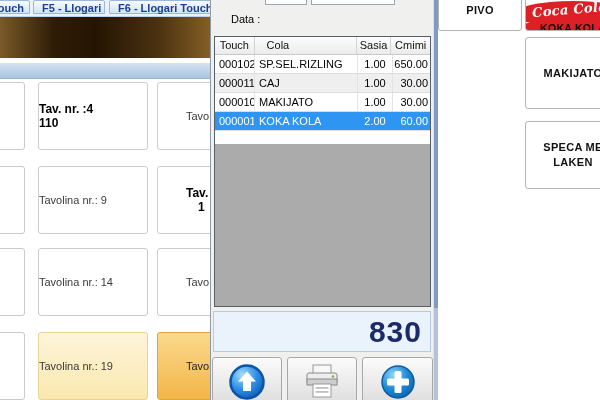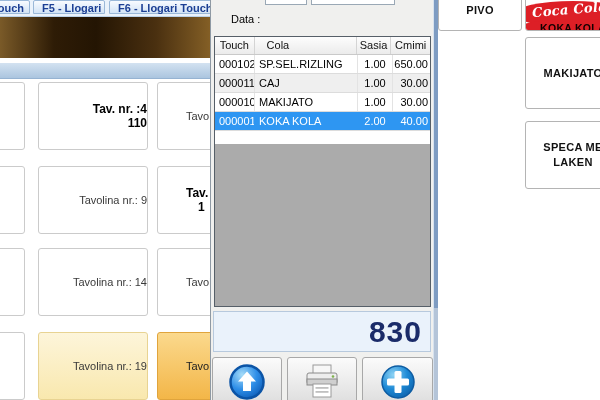--- a/index.html
+++ b/index.html
@@ -20,21 +20,21 @@
   
   .banner{position:absolute;left:0;top:16px;width:600px;height:42px;z-index:0;
     background:linear-gradient(90deg,#7a5a28 0%,#2e1c06 9%,#241503 16%,#4a3010 26%,
       #8a6428 36%,#b08a44 44%,#caa45c 52%,#e3c98f 62%,#efe0b4 72%,#f0e4bd 82%,
       #d8bf8e 92%,#c9ad77 100%);}
   .bluebar{position:absolute;left:0;top:63px;width:600px;height:15px;z-index:0;
     background:linear-gradient(180deg,#d3e2f1,#abc5df);border-bottom:1px solid #96b3d2;}
 
   
   .tbtn{position:absolute;z-index:2;background:#fff;border:1px solid #cbcbcb;border-radius:3px;
-        box-sizing:border-box;display:flex;flex-direction:column;align-items:flex-end;
+        box-sizing:border-box;display:flex;flex-direction:column;align-items:flex-start;
         justify-content:center;font-size:11px;color:#3a3a3a;line-height:14px;}
   .tbtn.bold{font-weight:bold;font-size:12px;color:#000;}
   .tbtn.frag{align-items:flex-start;padding-left:28px;}
   .tbtn .ind{margin-left:12px;}
   .c0{left:-60px;width:85px;}
   .c1{left:38px;width:110px;}
   .c2{left:157px;width:110px;}
   .r1{top:82px;height:68px;}
   .r2{top:166px;height:68px;}
   .r3{top:248px;height:68px;}
@@ -202,21 +202,21 @@
             <div class="c w-sifra">000010</div>
             <div class="c w-emri">MAKIJATO</div>
             <div class="c w-sasia">1.00</div>
             <div class="c w-cmimi">30.00</div>
           </div>
 
           <div class="trow selected">
             <div class="c w-sifra">000001</div>
             <div class="c w-emri">KOKA KOLA</div>
             <div class="c w-sasia">2.00</div>
-            <div class="c w-cmimi">40.00</div>
+            <div class="c w-cmimi">60.00</div>
           </div>
         </div>
       <div class="trow-empty"></div>
     </div>
 
     <div class="totalbox">
       <span>830</span>
     </div>
 
     <div class="dlg-btn dlg-btn1">

